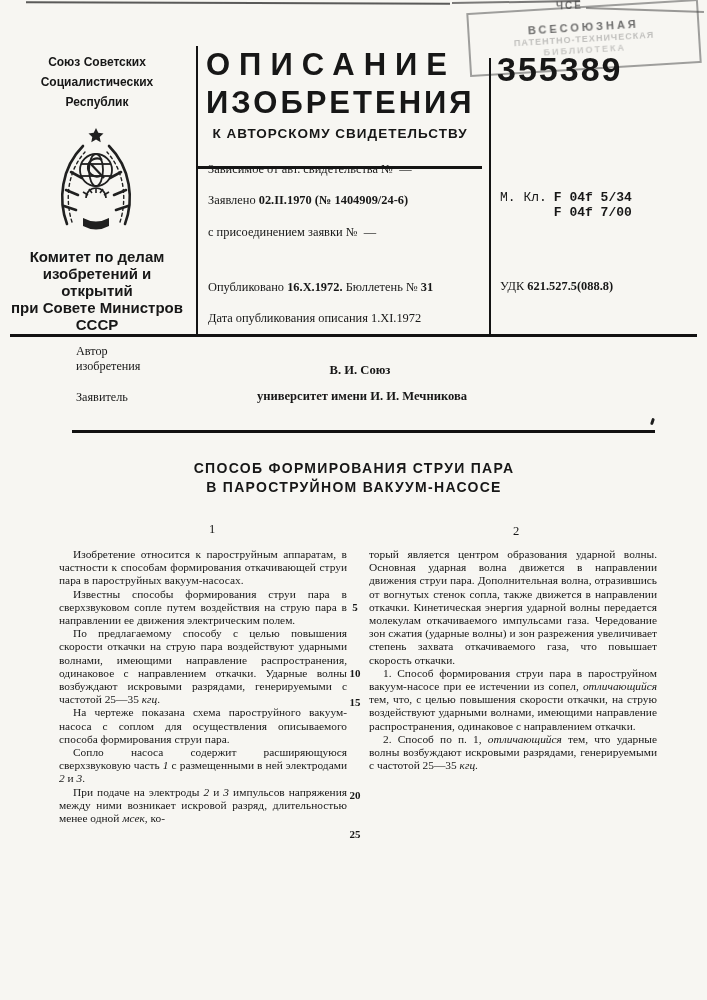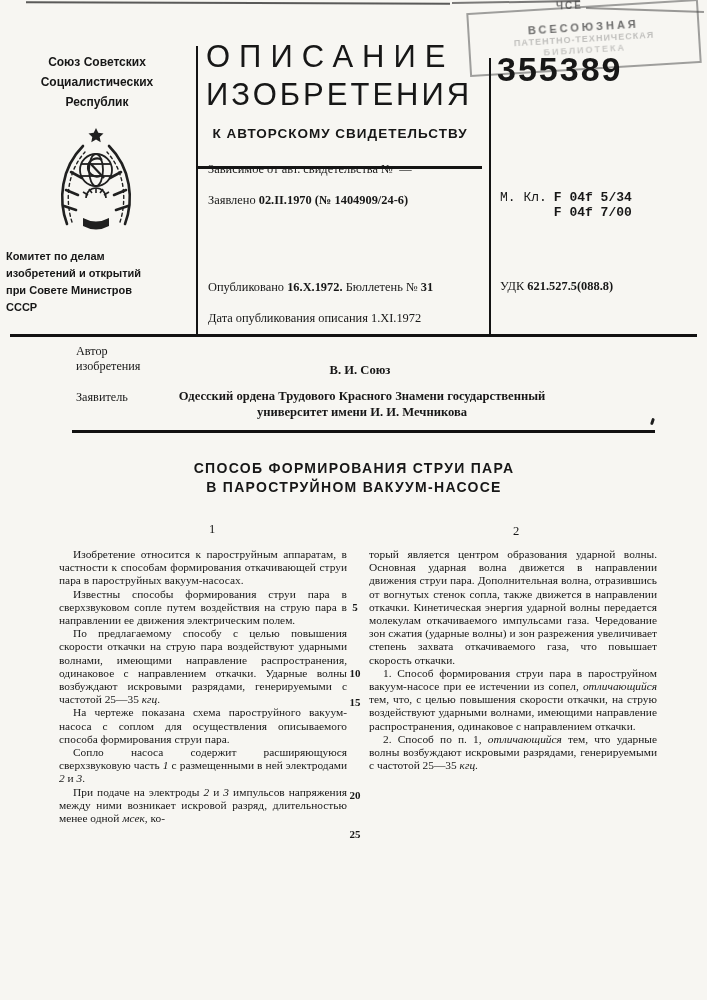--- a/index.html
+++ b/index.html
@@ -38,24 +38,24 @@
   
   .vrule{position:absolute;width:2px;background:#141414;}
   .vr1{left:196px;top:46px;height:288px;}
   .vr2{left:489px;top:58px;height:276px;}
   .union{
     position:absolute;left:6px;top:52px;width:182px;text-align:center;
     font-family:"Liberation Sans", sans-serif;font-weight:bold;font-size:12px;line-height:20px;
   }
   .emblem{position:absolute;left:52px;top:126px;width:88px;height:106px;}
   .committee{
-    position:absolute;left:6px;top:248px;width:182px;
-    font-family:"Liberation Sans", sans-serif;font-weight:bold;font-size:11px;line-height:17px;
-  }
-  .doc-type{position:absolute;left:206px;top:38px;width:280px;font-family:"Liberation Sans", sans-serif;font-weight:normal;}
+    position:absolute;left:6px;top:248px;width:182px;text-align:center;
+    font-family:"Liberation Sans", sans-serif;font-weight:bold;font-size:15px;line-height:17px;
+  }
+  .doc-type{position:absolute;left:206px;top:46px;width:280px;font-family:"Liberation Sans", sans-serif;font-weight:bold;}
   .doc-type .l1{font-size:31px;letter-spacing:9px;line-height:38px;white-space:nowrap;}
   .doc-type .l2{font-size:31px;letter-spacing:3px;line-height:38px;white-space:nowrap;}
   .doc-sub{
     position:absolute;left:198px;top:126px;width:284px;text-align:center;
     font-family:"Liberation Sans", sans-serif;font-weight:bold;font-size:13.5px;letter-spacing:1px;
     padding-bottom:25px;border-bottom:3px solid #141414;
   }
   .pat-num{
     position:absolute;left:497px;top:50px;
     font-family:"Liberation Sans", sans-serif;font-weight:bold;font-size:34px;letter-spacing:2px;
@@ -168,20 +168,23 @@
   <div class="doc-sub">К АВТОРСКОМУ СВИДЕТЕЛЬСТВУ</div>
 
   <div class="pat-num">355389</div>
 
   <div class="biblio-row b1">
     <span>Зависимое от авт. свидетельства №</span>&nbsp;&nbsp;<span>—</span>
   </div>
   <div class="biblio-row b2">
     <span>Заявлено</span> <span class="bold">02.II.1970 (№ 1404909/24-6)</span>
   </div>
+  <div class="biblio-row b3">
+    <span>с присоединением заявки №</span>&nbsp;&nbsp;<span>—</span>
+  </div>
   <div class="biblio-row b5">
     <span>Опубликовано</span> <span class="bold">16.X.1972.</span> <span>Бюллетень №</span> <span class="bold">31</span>
   </div>
   <div class="biblio-row b6">Дата опубликования описания 1.XI.1972</div>
 
   <div class="mkl">
     <span>М. Кл.</span>
     <div class="mkl-codes" id="mkl-codes">
         <div>F 04f 5/34</div>
         <div>F 04f 7/00</div>
@@ -193,21 +196,20 @@
 
   <div class="hr1"></div>
 
   <div class="author-label" id="author-label-box">
       <div>Автор</div>
       <div>изобретения</div>
     </div>
   <div class="author-name">В. И. Союз</div>
   <div class="applicant-label">Заявитель</div>
   <div class="applicant-name" id="applicant-box">
-      <div>Одесский ордена Трудового Красного Знамени государственный</div>
       <div>университет имени И. И. Мечникова</div>
     </div>
 
   <div class="hr2"></div>
 
   <div class="title" id="title-box">
       <div>СПОСОБ ФОРМИРОВАНИЯ СТРУИ ПАРА</div>
       <div>В ПАРОСТРУЙНОМ ВАКУУМ-НАСОСЕ</div>
     </div>
 

